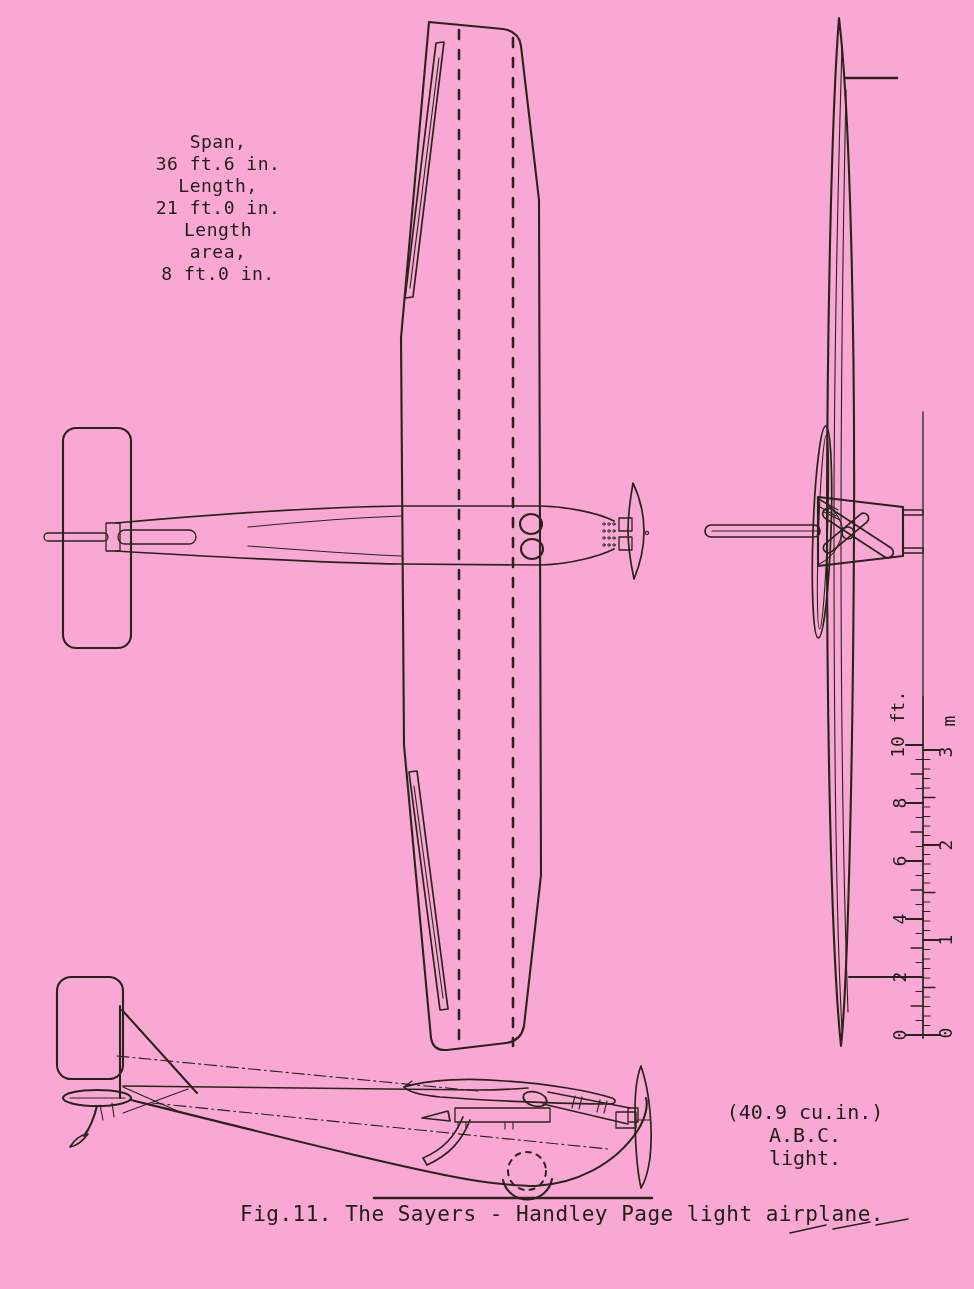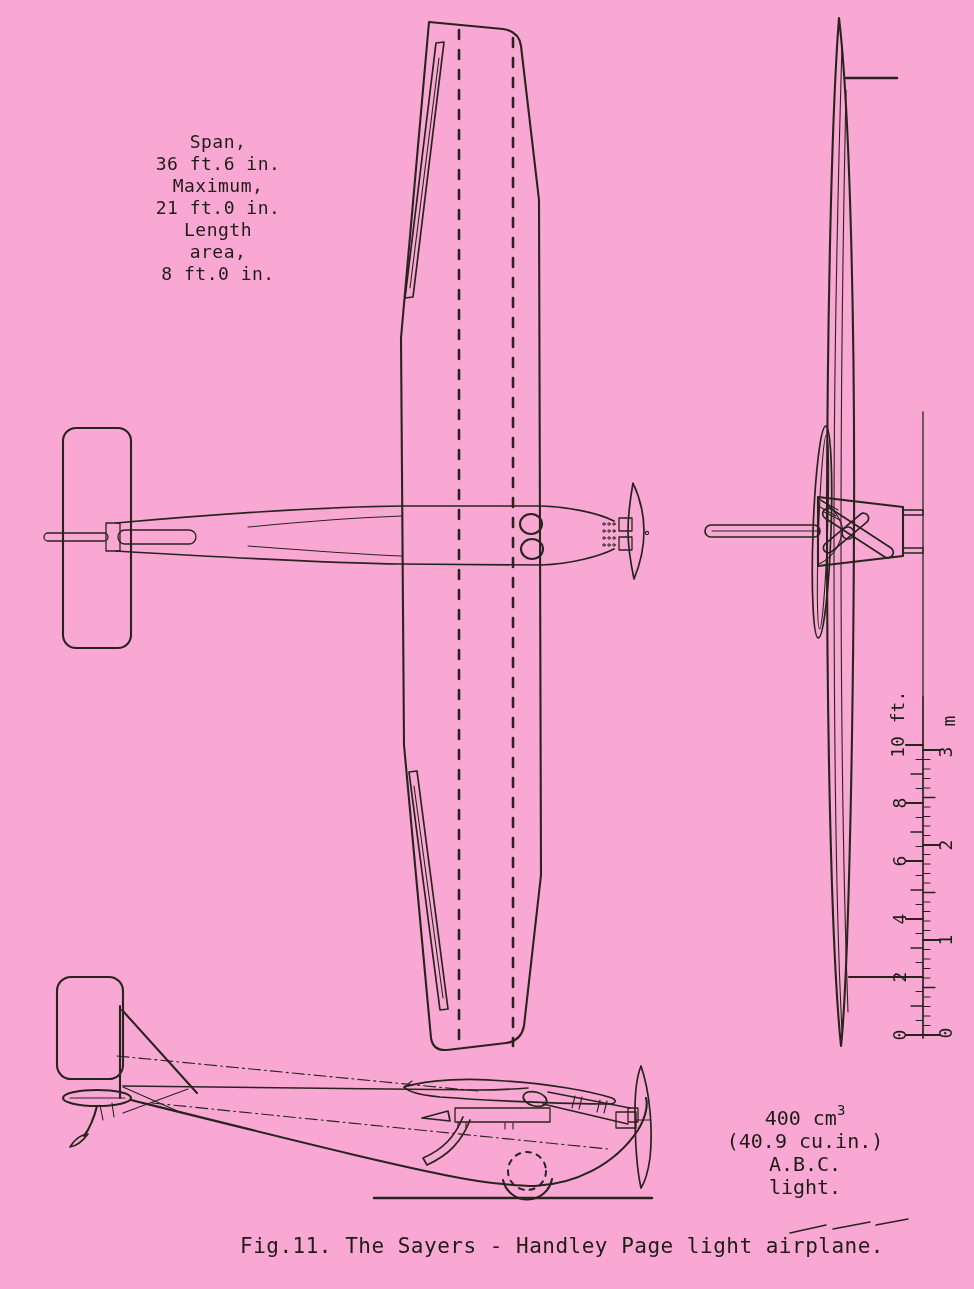--- a/index.html
+++ b/index.html
@@ -22,21 +22,21 @@
   .dash-wheel { stroke-width:2; stroke-dasharray:5 6; }
   .dashdot { stroke-width:1.1; stroke-dasharray:12 4 2 4; }
   .dot { fill:#28241d; stroke:none; }
   .pencil { stroke:#a09b91; stroke-width:1.5; }
   .note { position:absolute; text-align:center; }
   .note div { white-space:pre; }
   .specs { left:147px; top:131px; width:142px; font-size:18px; line-height:22px; letter-spacing:0.5px; }
   .wingarea { left:182px; top:686px; width:180px; font-size:22px; line-height:23px; }
   .engine { left:710px; top:1101px; width:190px; font-size:20px; line-height:23px; }
   .engine sup { font-size:14px; position:relative; top:-2px; }
-  .caption { position:absolute; left:240px; top:1234px; font-size:21px; letter-spacing:0.5px; white-space:pre; }
+  .caption { position:absolute; left:240px; top:1202px; font-size:21px; letter-spacing:0.5px; white-space:pre; }
   .scale-label {
     position:absolute; font-size:18px; line-height:18px;
     transform:translate(-50%,-50%) rotate(-90deg); white-space:pre;
   }
 </style>
 </head>
 <body>
 
 <div class="canvas">
 
@@ -175,30 +175,29 @@
     <g>
       <path class="pencil" d="M790,1233 L826,1225"></path>
       <path class="pencil" d="M833,1229 L870,1222"></path>
       <path class="pencil" d="M876,1225 L908,1219"></path>
     </g>
   </svg>
 
   <div class="note specs">
     <div>Span,</div>
     <div>36 ft.6 in.</div>
-    <div>Maximum,</div>
+    <div>Length,</div>
     <div>21 ft.0 in.</div>
     <div>Length</div>
     <div>area,</div>
     <div>8 ft.0 in.</div>
   </div>
 
 
   <div class="note engine">
-    <div><span>400 cm</span><sup>3</sup></div>
     <div>(40.9 cu.in.)</div>
     <div>A.B.C.</div>
     <div>light.</div>
   </div>
 
   <div class="caption">Fig.11. The Sayers - Handley Page light airplane.</div>
 
   <div>
     <span class="scale-label" style="left:900px; top:1035px;">0</span>
     <span class="scale-label" style="left:900px; top:977px;">2</span>

